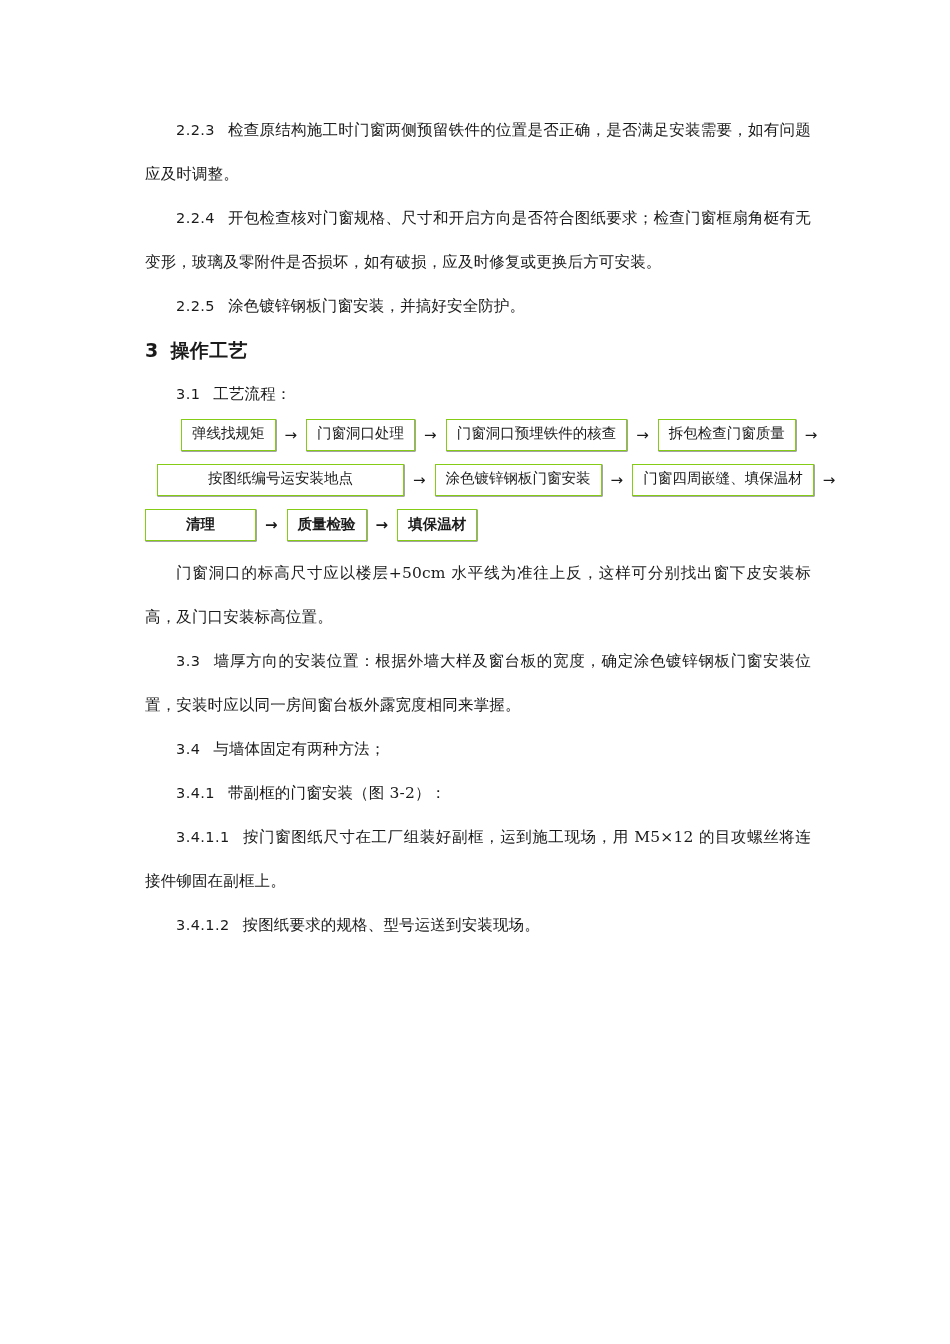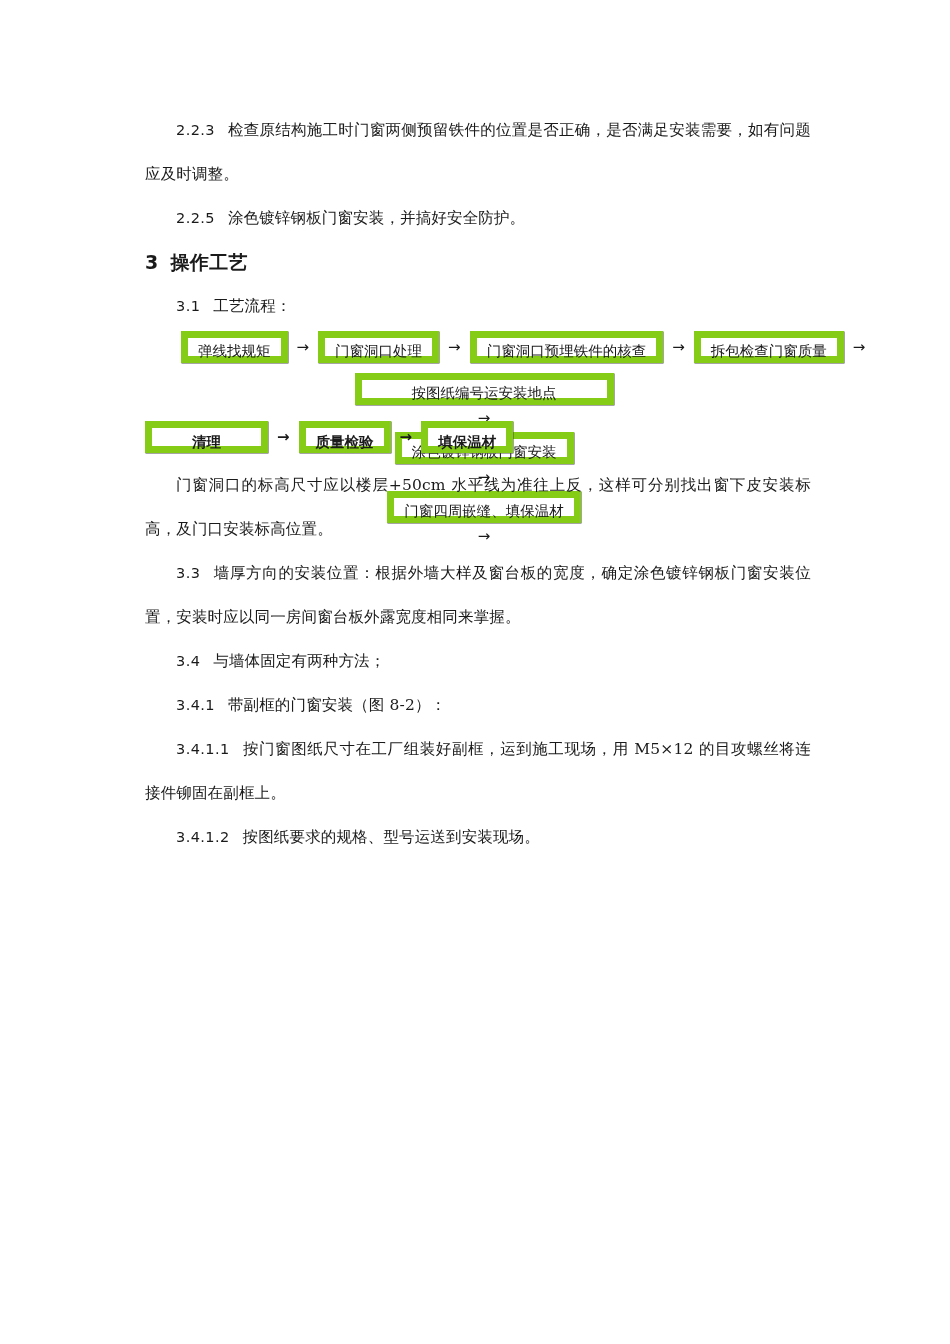--- a/index.html
+++ b/index.html
@@ -62,25 +62,25 @@
     margin: 0;
     padding: 0;
   }
   .flow-row {
     display: flex;
     align-items: center;
     height: 38px;
     margin-bottom: 7px;
   }
   .flow-row.r1 { margin-left: 36px; }
-  .flow-row.r2 { margin-left: 12px; flex-direction: column; }
+  .flow-row.r2 { margin-left: 12px; }
   .flow-row.r3 { margin-left: 0px; font-weight: bold; }
 
   .fbox {
-    border: 7px solid #84cc16;
+    border: 1px solid #84cc16;
     box-shadow: 0.5px 0.5px 0 0 #4a4a4a;
     height: 32px;
     line-height: 27px;
     padding: 0 10px;
     font-size: 14.5px;
     white-space: nowrap;
     background: #ffffff;
     text-align: center;
     box-sizing: border-box;
   }
@@ -95,20 +95,21 @@
   .fbox.w-xwide { padding: 0 50px; }
 </style>
 </head>
 <body>
 
 <div class="page">
   <div class="content">
 
     <p class="para"><span class="num">2.2.3</span><span class="gap"></span><span>检查原结构施工时门窗两侧预留铁件的位置是否正确，是否满足安装需要，如有问题应及时调整。</span></p>
 
+    <p class="para"><span class="num">2.2.4</span><span class="gap"></span><span>开包检查核对门窗规格、尺寸和开启方向是否符合图纸要求；检查门窗框扇角梃有无变形，玻璃及零附件是否损坏，如有破损，应及时修复或更换后方可安装。</span></p>
 
     <p class="para"><span class="num">2.2.5</span><span class="gap"></span><span>涂色镀锌钢板门窗安装，并搞好安全防护。</span></p>
 
     <p class="heading"><span>3</span><span class="hgap"></span><span>操作工艺</span></p>
 
     <p class="para"><span class="num">3.1</span><span class="gap"></span><span>工艺流程：</span></p>
 
     <div class="flow">
 
       <div class="flow-row r1">
@@ -141,21 +142,21 @@
 
     </div>
 
 
     <p class="para"><span>门窗洞口的标高尺寸应以楼层+50cm 水平线为准往上反，这样可分别找出窗下皮安装标高，及门口安装标高位置。</span></p>
 
     <p class="para"><span class="num">3.3</span><span class="gap"></span><span>墙厚方向的安装位置：根据外墙大样及窗台板的宽度，确定涂色镀锌钢板门窗安装位置，安装时应以同一房间窗台板外露宽度相同来掌握。</span></p>
 
     <p class="para"><span class="num">3.4</span><span class="gap"></span><span>与墙体固定有两种方法；</span></p>
 
-    <p class="para"><span class="num">3.4.1</span><span class="gap"></span><span>带副框的门窗安装（图 8-2）：</span></p>
+    <p class="para"><span class="num">3.4.1</span><span class="gap"></span><span>带副框的门窗安装（图 3-2）：</span></p>
 
     <p class="para"><span class="num">3.4.1.1</span><span class="gap"></span><span>按门窗图纸尺寸在工厂组装好副框，运到施工现场，用 M5×12 的目攻螺丝将连接件铆固在副框上。</span></p>
 
     <p class="para"><span class="num">3.4.1.2</span><span class="gap"></span><span>按图纸要求的规格、型号运送到安装现场。</span></p>
 
 
   </div>
 </div>
 
 </body></html>

